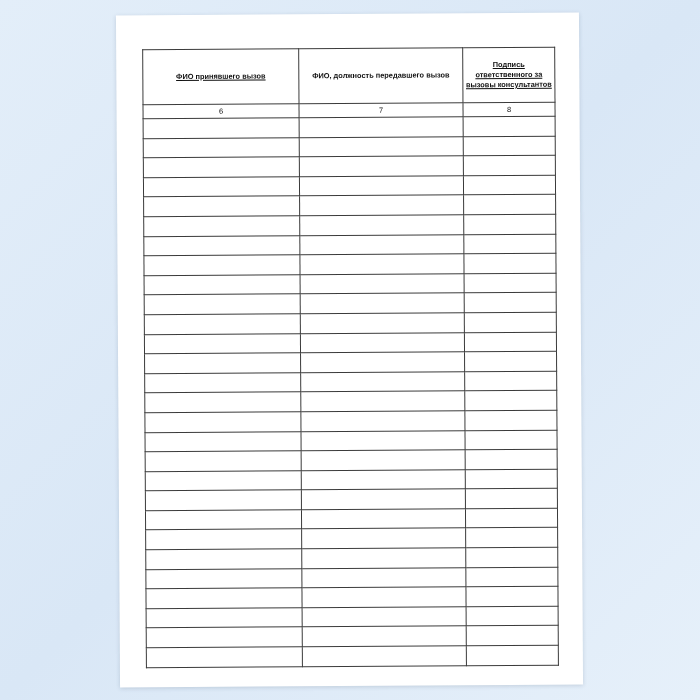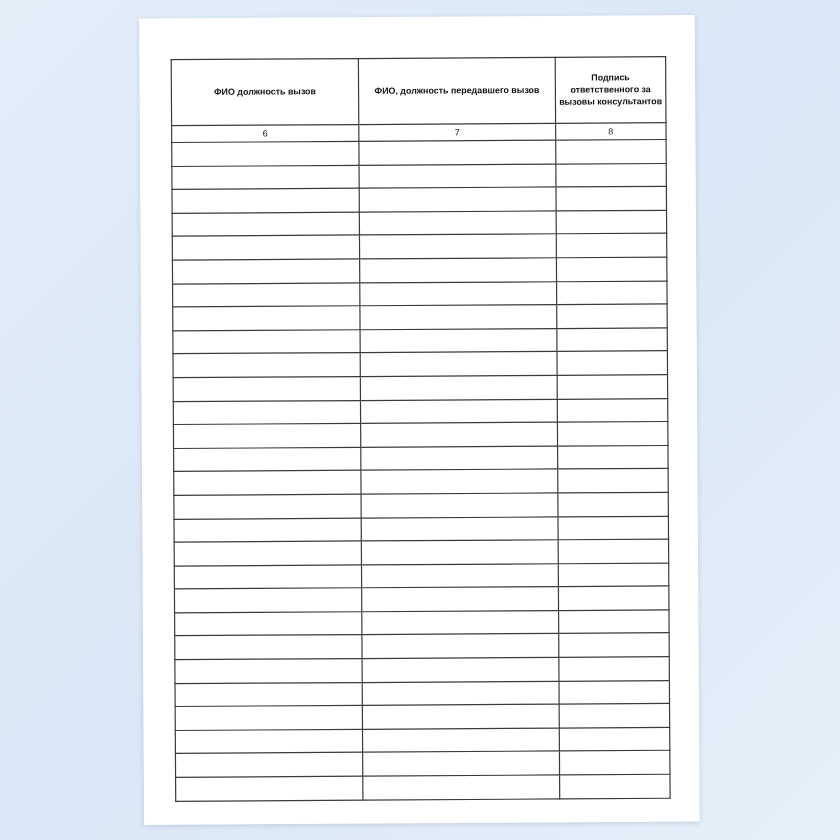--- a/index.html
+++ b/index.html
@@ -55,21 +55,21 @@
   thead th {
     font-weight: bold;
     font-size: 7.6px;
     line-height: 1.35;
     text-align: center;
     padding: 3px 2px;
     height: 54px;
     color: #111;
   }
   thead th.wide { font-size: 7.4px; }
-  thead th.narrow { font-size: 7.4px; }
+  thead th.narrow { font-size: 7.4px; text-decoration: underline; }
 
   tr.numrow td {
     text-align: center;
     font-size: 7.5px;
     height: 13px;
     color: #111;
   }
   tbody tr.blank td {
     height: 18.6px;
   }
@@ -86,21 +86,21 @@
     <div id="sheet-inner">
 
       <table class="reg">
         <colgroup>
           <col class="c1">
           <col class="c2">
           <col class="c3">
         </colgroup>
         <thead>
           <tr>
-            <th class="narrow">ФИО должность вызов</th>
+            <th class="narrow">ФИО принявшего вызов</th>
             <th class="wide">ФИО, должность передавшего вызов</th>
             <th class="narrow">Подпись ответственного за вызовы консультантов</th>
           </tr>
           <tr class="numrow">
             <td>6</td>
             <td>7</td>
             <td>8</td>
           </tr>
         </thead>
         <tbody id="rows">

